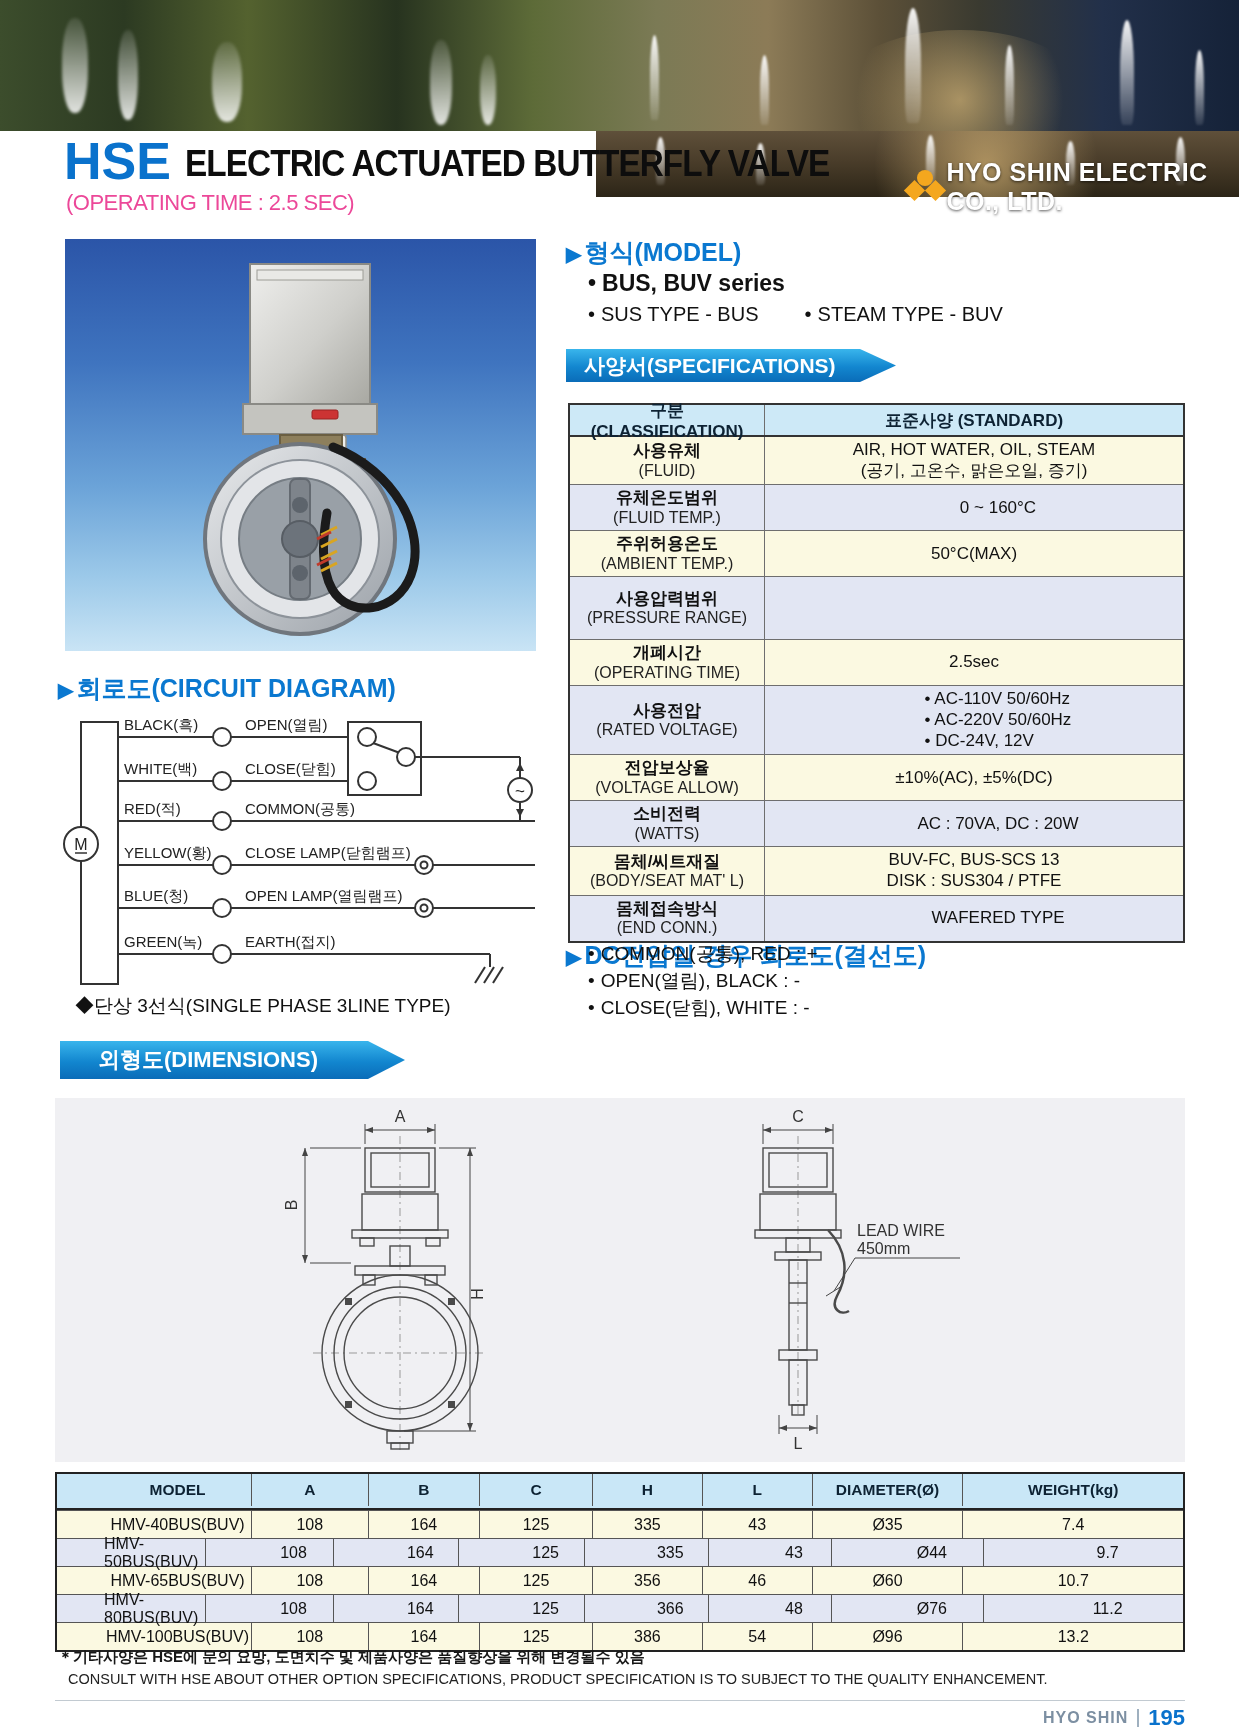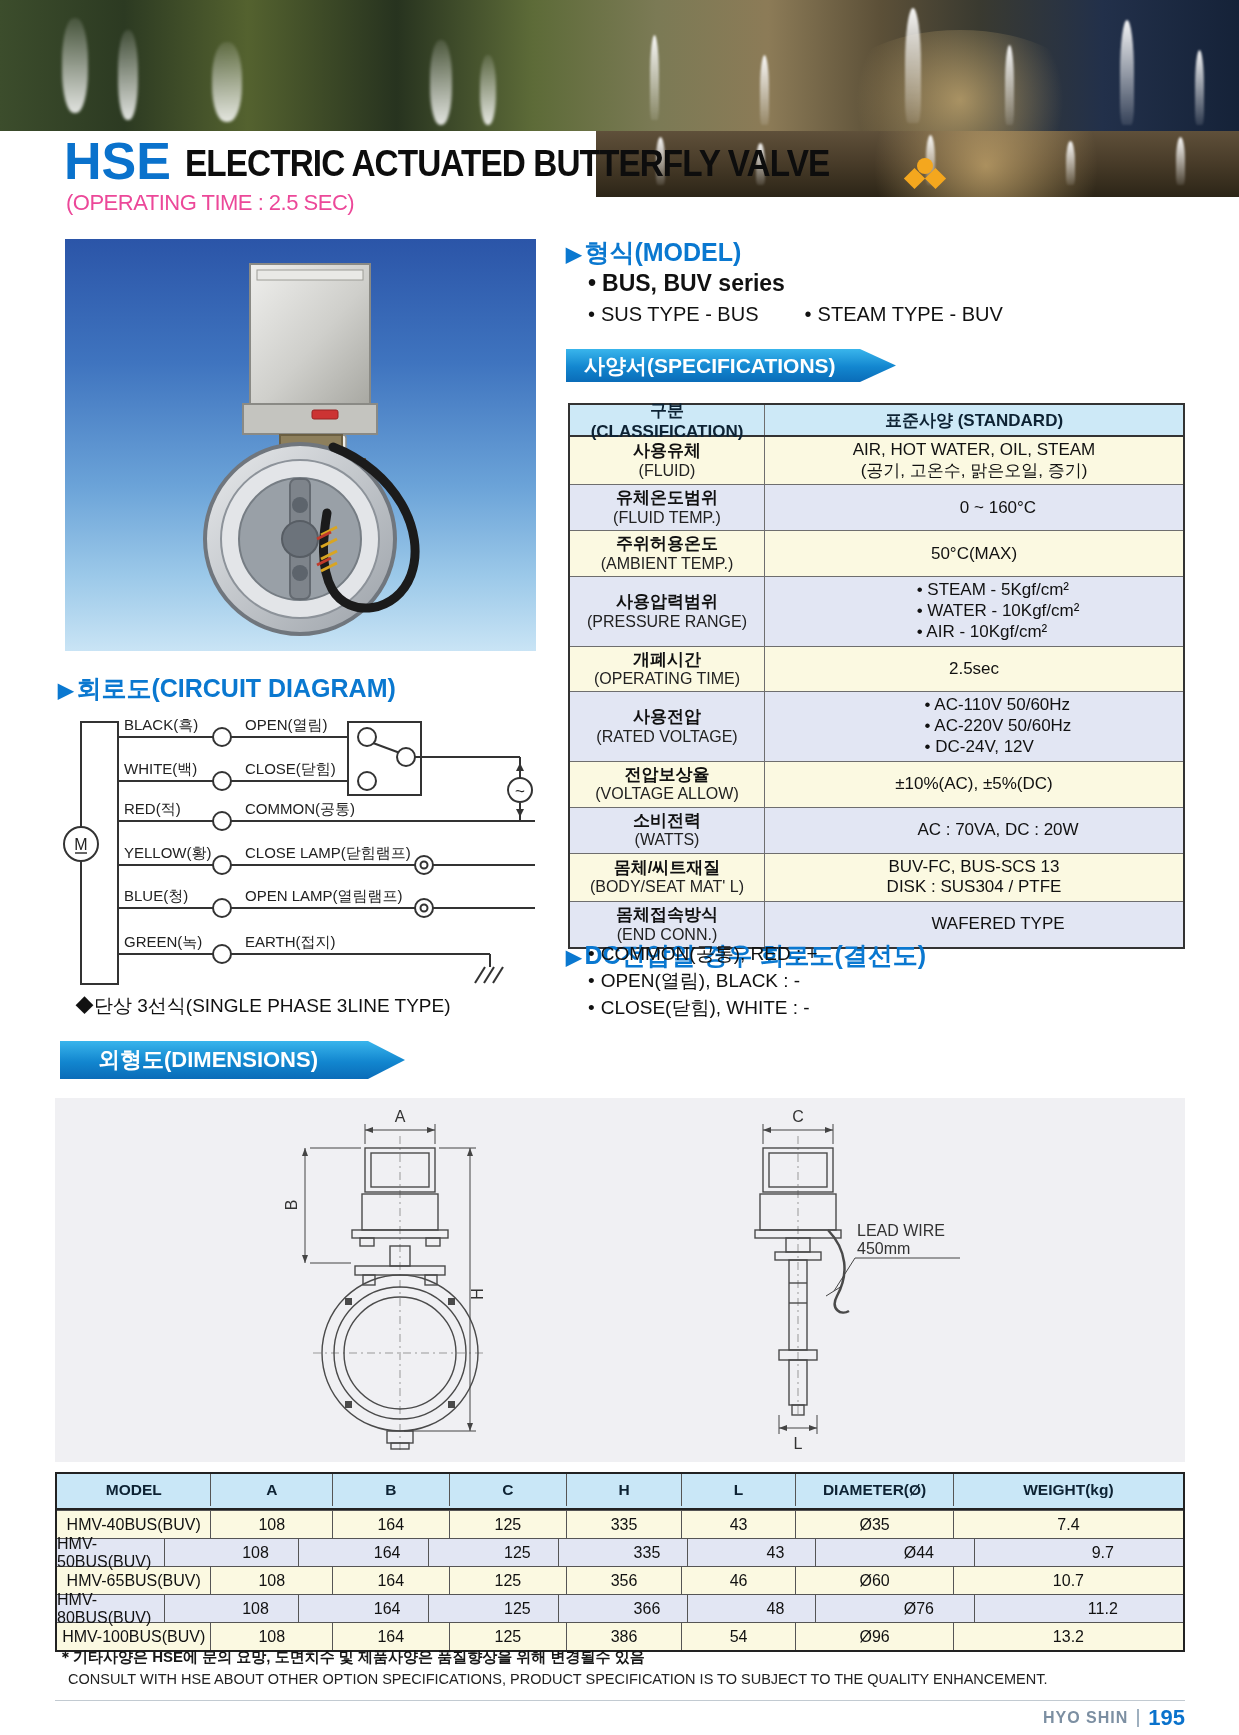--- a/index.html
+++ b/index.html
@@ -93,21 +93,21 @@
 
   
   .dim-table{position:absolute;left:55px;top:1472px;width:1130px;border:2px solid #222;
              box-sizing:border-box;background:#fff;}
   .drow{display:flex;border-top:1px solid #555;}
   .drow.head{border-top:none;background:#c9e7f7;height:34px;border-bottom:2px solid #222;}
   .dcell{box-sizing:border-box;border-right:1px solid #555;display:flex;align-items:center;
          justify-content:center;font-size:16px;color:#111;height:27px;}
   .drow.head .dcell{height:32px;font-weight:bold;font-size:15.5px;color:#0d2233;}
   .dcell:last-child{border-right:none;}
-  .c0{width:155px;} .c1{width:122px;} .c2{width:117px;} .c3{width:118px;}
+  .c0{width:155px;margin-left:47px;} .c1{width:122px;} .c2{width:117px;} .c3{width:118px;}
   .c4{width:115px;} .c5{width:115px;} .c6{width:158px;} .c7{width:230px;}
 
   
   .fn-ko{position:absolute;left:58px;top:1648px;font-size:15px;font-weight:600;color:#171717;white-space:nowrap;}
   .fn-en{position:absolute;left:68px;top:1671px;font-size:14.5px;color:#222;white-space:nowrap;}
   .footer-rule{position:absolute;left:55px;top:1700px;width:1130px;height:1px;background:#c2cad1;}
   .footer{position:absolute;left:55px;top:1705px;width:1130px;display:flex;justify-content:flex-end;
           align-items:center;gap:9px;}
   .f-brand{font-size:16px;font-weight:bold;color:#7c8fa2;letter-spacing:1px;}
   .f-bar{width:2px;height:18px;background:#9fb0bf;}
@@ -142,20 +142,21 @@
     <div class="jet" style="left:470px;top:10px;height:44px;"></div>
     <div class="jet" style="left:580px;top:6px;height:48px;"></div>
   </div>
 
   <div class="company">
     <span class="logo-mark">
         <i class="m1"></i>
         <i class="m2"></i>
         <i class="m3"></i>
       </span>
+    <span class="cname">HYO SHIN ELECTRIC CO., LTD.</span>
   </div>
 
   <div class="brand-row">
     <span class="brand">HSE</span>
     <span class="main-title">ELECTRIC ACTUATED BUTTERFLY VALVE</span>
   </div>
   <div class="subtitle">(OPERATING TIME : 2.5 SEC)</div>
 
   <div class="product-photo">
     <svg width="471" height="412" viewBox="0 0 471 412">
@@ -327,27 +328,20 @@
           <div class="vwrap">
             <div>50°C(MAX)</div>
           </div>
         </div>
     </div>
     <div class="srow lav h62">
       <div class="scell lab">
           <div class="ko">사용압력범위</div>
           <div class="en">(PRESSURE RANGE)</div>
         </div>
-      <div class="scell val">
-          <div class="vwrap list">
-            <div>• STEAM - 5Kgf/cm²</div>
-            <div>• WATER - 10Kgf/cm²</div>
-            <div>• AIR - 10Kgf/cm²</div>
-          </div>
-        </div>
     </div>
     <div class="srow cream h38">
       <div class="scell lab">
           <div class="ko">개폐시간</div>
           <div class="en">(OPERATING TIME)</div>
         </div>
       <div class="scell val">
           <div class="vwrap">
             <div>2.5sec</div>
           </div>

